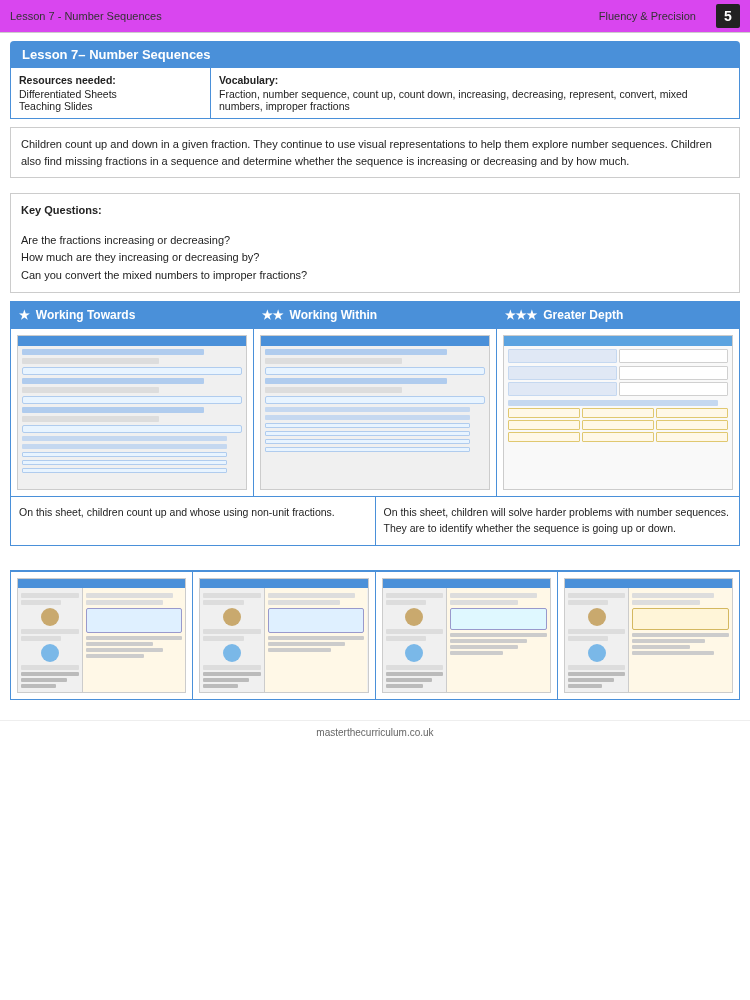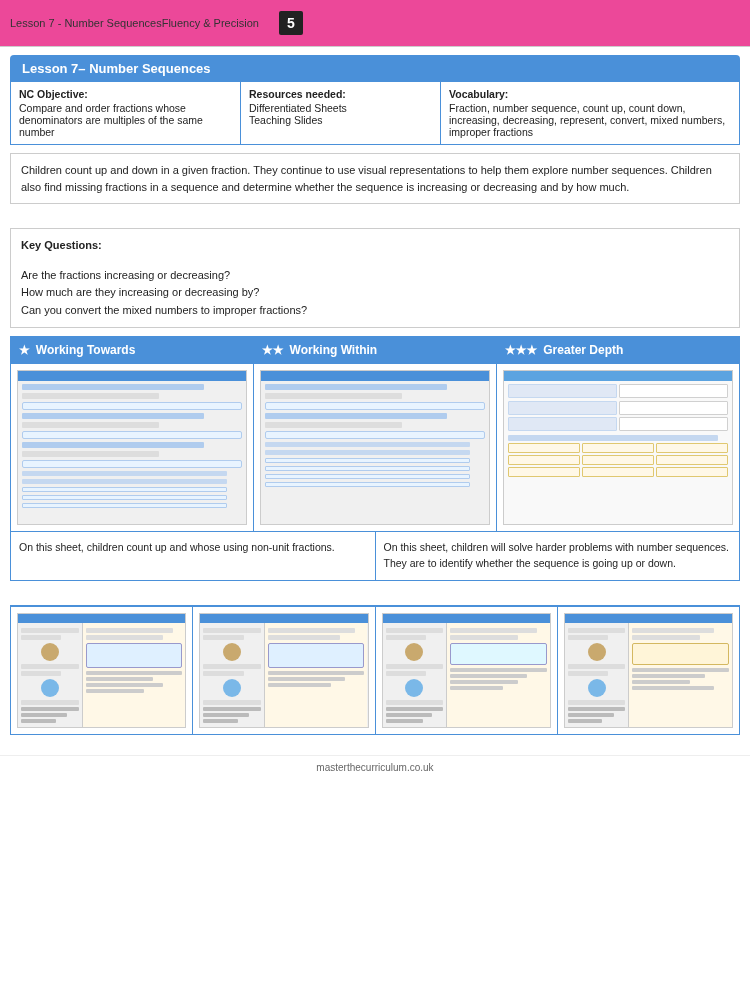--- a/index.html
+++ b/index.html
@@ -8,24 +8,25 @@
       font-size: 11px;
       background: #fff;
       width: 750px;
       min-height: 1000px;
       color: #222;
     }
 
     
     .page-header {
       display: flex;
+      justify-content: space-between;
       align-items: center;
-      padding: 11px 10px;
+      padding: 4px 10px;
       border-bottom: 1px solid #ccc;
-      background: #ec4899;
+      background: #d946ef;
     }
     .page-header-title { font-size: 11px; color: #333; }
     .page-header-right { display: flex; align-items: center; gap: 20px; }
     .page-header-fluency { font-size: 11px; color: #333; }
     .page-number {
       background: #222;
       color: #fff;
       font-size: 14px;
       font-weight: bold;
       width: 24px;
@@ -66,21 +67,21 @@
       font-size: 10.5px;
       vertical-align: top;
     }
     .info-cell:last-child { border-right: none; }
     .info-cell strong { display: block; font-weight: bold; margin-bottom: 2px; }
 
     
     .description-box {
       border: 1px solid #ccc;
       padding: 8px 10px;
-      margin-bottom: 24px;
+      margin-bottom: 15px;
       font-size: 11px;
       line-height: 1.5;
     }
 
     
     .key-questions-box {
       border: 1px solid #ccc;
       padding: 8px 10px;
       margin-bottom: 8px;
       font-size: 11px;
@@ -288,24 +289,20 @@
     <span class="page-header-fluency">Fluency &amp; Precision</span>
     <span class="page-number">5</span>
   </div>
 </div>
 
 <div class="main-container">
 
   <div class="lesson-title-bar">Lesson 7– Number Sequences</div>
 
   <div class="info-table">
-    <div class="info-cell info-cell-nc">
-      <strong>NC Objective:</strong>
-      <span>Compare and order fractions whose denominators are multiples of the same number</span>
-    </div>
     <div class="info-cell info-cell-res">
       <strong>Resources needed:</strong>
       <div>Differentiated Sheets</div>
       <div>Teaching Slides</div>
     </div>
     <div class="info-cell info-cell-vocab">
       <strong>Vocabulary:</strong>
       <span>Fraction, number sequence, count up, count down, increasing, decreasing, represent, convert, mixed numbers, improper fractions</span>
     </div>
   </div>

